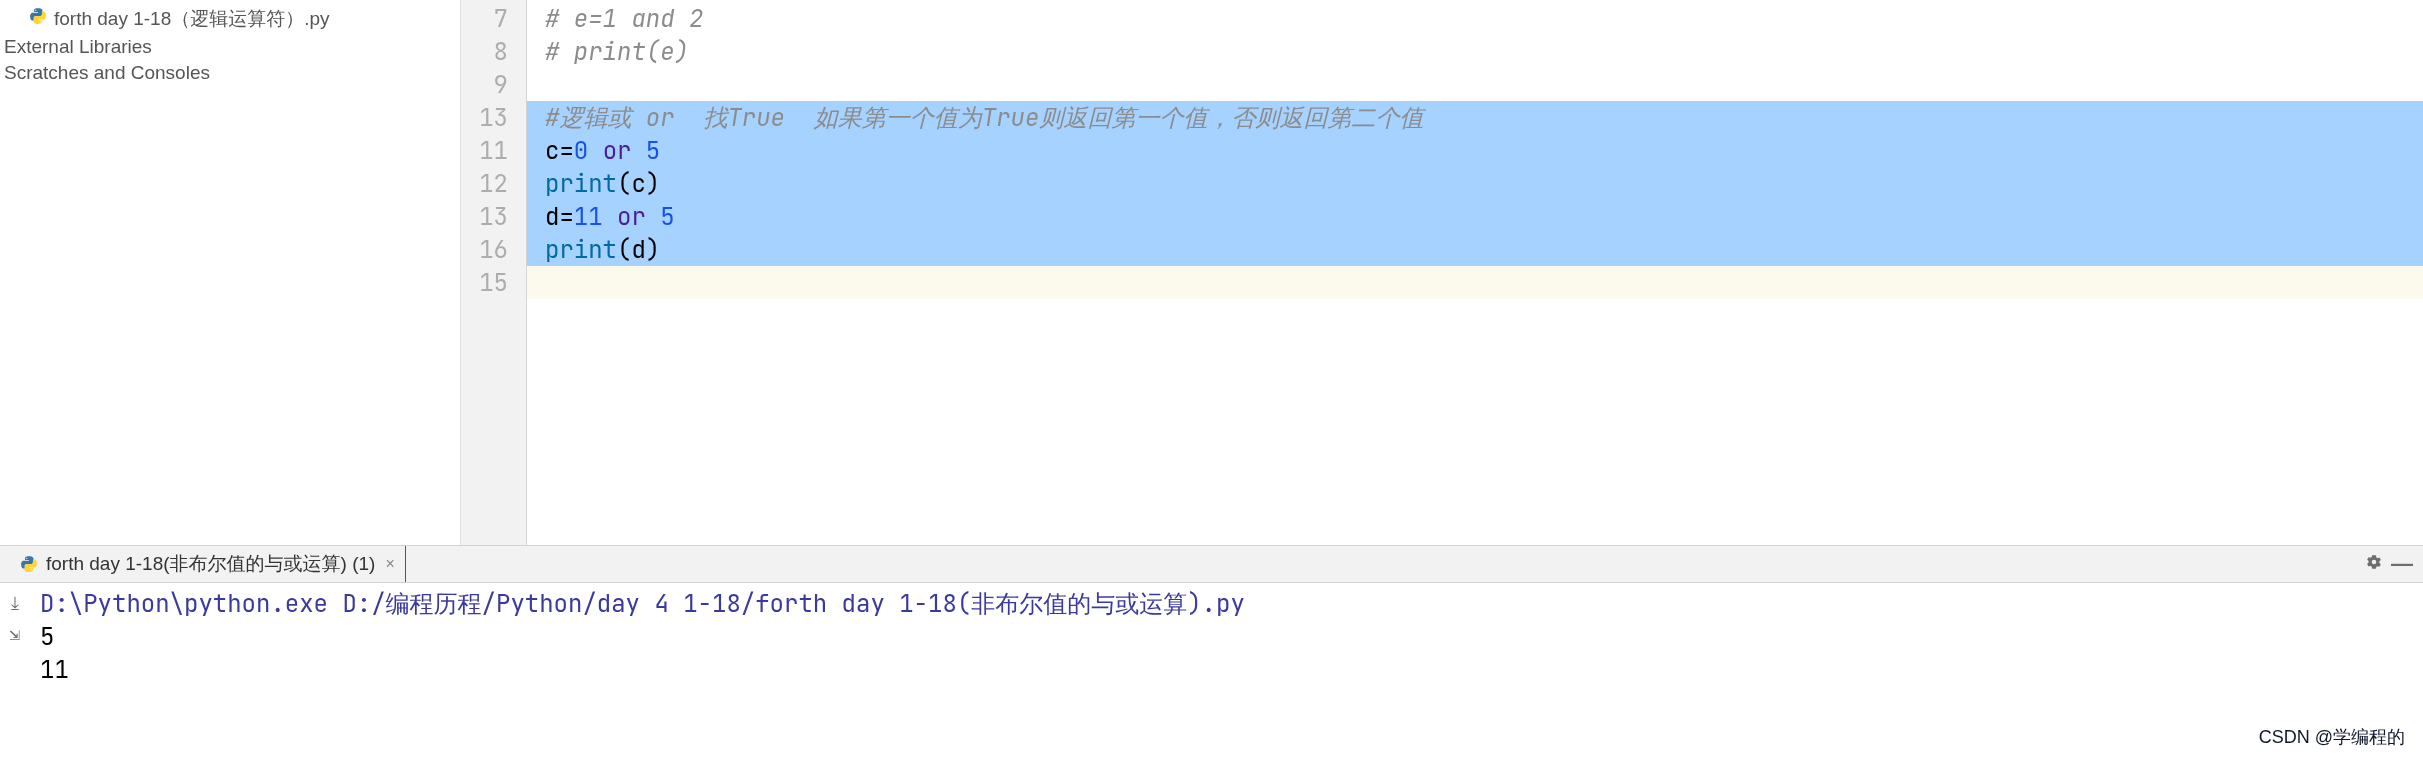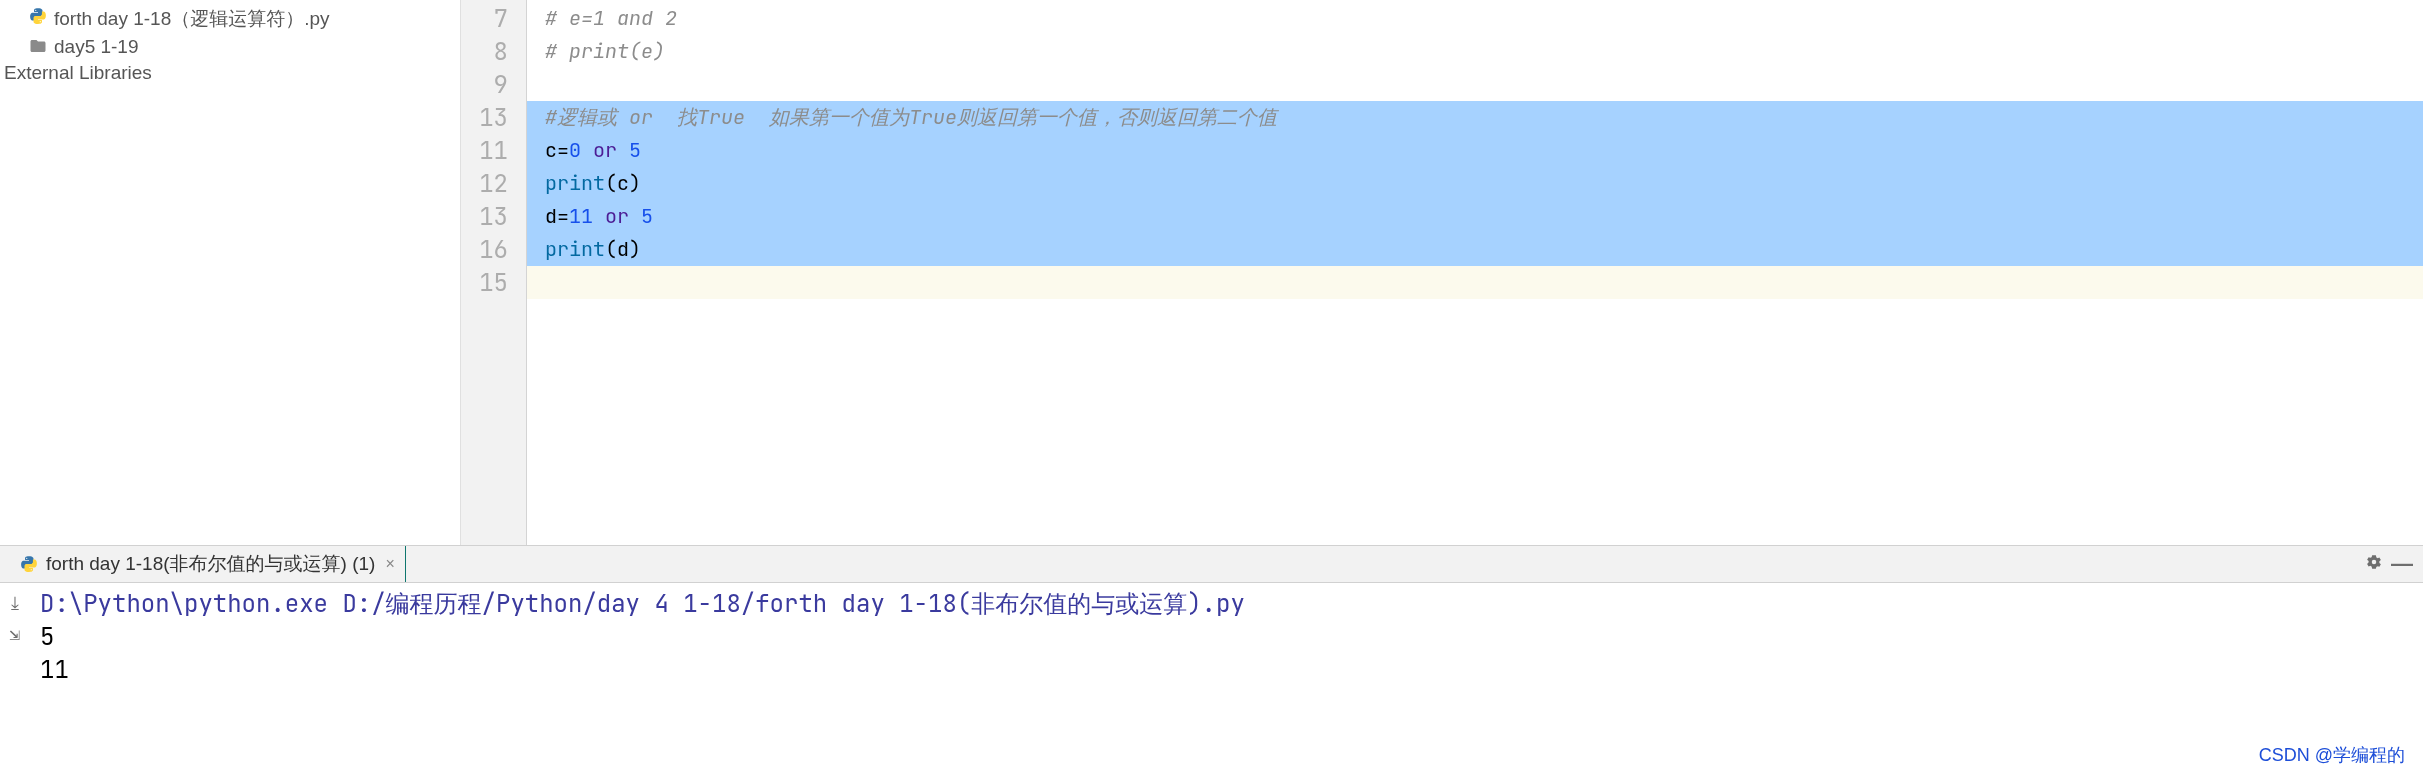--- a/index.html
+++ b/index.html
@@ -6,21 +6,21 @@
 body { font-family: -apple-system, "Segoe UI", sans-serif; font-size: 12px; color: #333; background: #fff; overflow: hidden; }
 .main-layout { display: flex; height: 545px; }
 .project-tree { width: 460px; background: #fff; padding: 4px 0; }
 .tree-item { display: flex; padding: 2px 4px; font-size: 19px; color: #555; cursor: pointer; }
 .tree-item .icon { width: 20px; height: 20px; margin-right: 6px; display: inline-flex; align-items: center; justify-content: center; }
 .tree-indent { padding-left: 28px; }
 .folder-icon { color: #8a8a8a; }
 .editor { flex: 1; display: flex; background: #fff; border-left: 1px solid #e0e0e0; }
 .gutter { width: 65px; background: #f2f2f2; text-align: right; font-family: "JetBrains Mono", Consolas, monospace; font-size: 24px; color: #adadad; padding-top: 2px; user-select: none; }
 .gutter .ln { height: 33px; line-height: 33px; padding-right: 18px; }
-.code { flex: 1; font-family: "JetBrains Mono", Consolas, monospace; font-size: 20px; padding-top: 2px; border-left: 1px solid #d4d4d4; }
+.code { flex: 1; font-family: "JetBrains Mono", Consolas, monospace; font-size: 24px; padding-top: 2px; border-left: 1px solid #d4d4d4; }
 .code .line { height: 33px; line-height: 33px; padding-left: 18px; white-space: pre; }
 .sel { background: #a6d2ff; }
 .current { background: #fcfaed; }
 .cmt { color: #8c8c8c; font-style: italic; }
 .num { color: #1750eb; }
 .kw { color: #4c1d95; }
 .fn { color: #0369a1; }
 .ident { color: #000; }
 .op { color: #000; }
 .tabs-bar { display: flex; align-items: center; height: 38px; background: #f2f2f2; border-top: 1px solid #d1d1d1; border-bottom: 1px solid #d1d1d1; padding: 0 10px; }
@@ -28,47 +28,42 @@
 .tab .py-icon { width: 18px; height: 18px; margin-right: 8px; }
 .tab .close { margin-left: 10px; color: #888; font-size: 16px; }
 .tabs-spacer { flex: 1; }
 .gear { color: #6e6e6e; font-size: 20px; margin-right: 8px; }
 .minimize { color: #6e6e6e; font-size: 22px; font-weight: bold; }
 .console { font-family: "JetBrains Mono", Consolas, monospace; font-size: 24px; padding: 4px 0 4px 40px; color: #000; position: relative; }
 .console .out-line { height: 33px; line-height: 33px; }
 .console .cmd { color: #3a3a9e; }
 .side-icons { position: absolute; left: 0; top: 0; width: 30px; display: flex; flex-direction: column; align-items: center; gap: 8px; padding-top: 8px; }
 .side-icons span { color: #6e6e6e; font-size: 18px; }
-.watermark { position: fixed; right: 18px; bottom: 10px; color: #1d4ed8; font-size: 18px; }
+.watermark { position: fixed; right: 18px; bottom: 28px; color: #0f172a; font-size: 18px; }
 .py-svg { width: 18px; height: 18px; }
 </style>
 </head>
 <body>
 
 <div class="main-layout">
   <div class="project-tree">
     <div class="tree-item tree-indent">
       <span class="icon">
         <svg class="py-svg" viewBox="0 0 32 32">
             <path fill="#3776ab" d="M16 2c-7 0-7 3-7 3v4h7v1H6s-4 0-4 7 4 7 4 7h3v-4s0-4 4-4h7s4 0 4-4V6s0-4-8-4zm-4 3a1 1 0 110 2 1 1 0 010-2z"></path>
             <path fill="#ffd43b" d="M16 30c7 0 7-3 7-3v-4h-7v-1h10s4 0 4-7-4-7-4-7h-3v4s0 4-4 4h-7s-4 0-4 4v6s0 4 8 4zm4-3a1 1 0 110-2 1 1 0 010 2z"></path>
           </svg>
       </span>
       <span>forth day 1-18（逻辑运算符）.py</span>
     </div>
-    <div class="tree-item tree-indent">
-      <span class="icon folder-icon">
-        <svg width="18" height="18" viewBox="0 0 24 24">
-            <path fill="#8a8a8a" d="M10 4H4c-1.1 0-2 .9-2 2v12c0 1.1.9 2 2 2h16c1.1 0 2-.9 2-2V8c0-1.1-.9-2-2-2h-8l-2-2z"></path>
-          </svg>
-      </span>
-      <span>day5 1-19</span>
+    <div class="tree-item">
+      <span>External Libraries</span>
     </div>
     <div class="tree-item">
-      <span>External Libraries</span>
+      <span>Scratches and Consoles</span>
     </div>
   </div>
 
   <div class="editor">
     <div class="gutter" id="gutter">
         <div class="ln">7</div>
         <div class="ln">8</div>
         <div class="ln">9</div>
         <div class="ln">13</div>
         <div class="ln">11</div>

